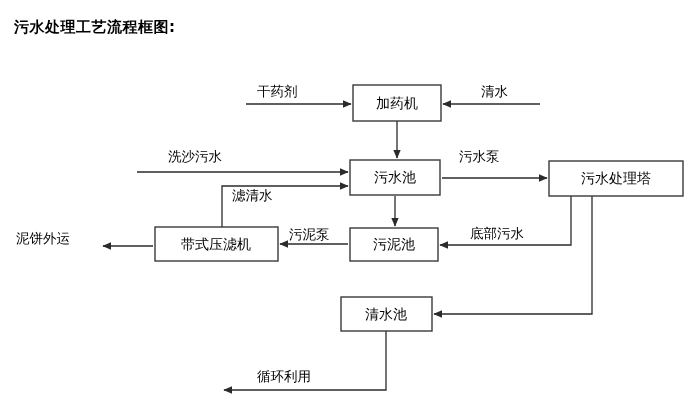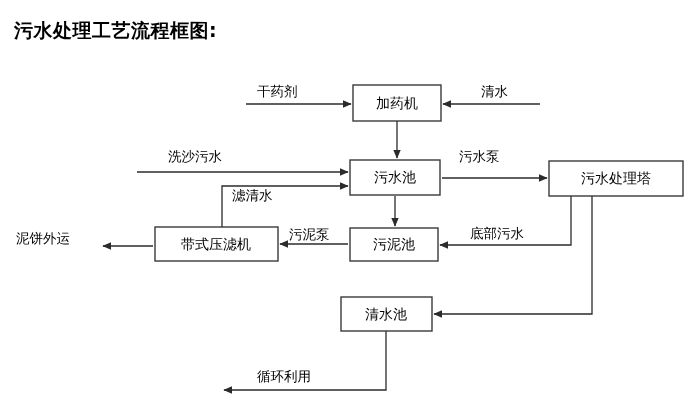--- a/index.html
+++ b/index.html
@@ -18,21 +18,21 @@
   #page {
     position: relative;
     width: 700px;
     height: 420px;
     background: #ffffff;
   }
   #title {
     position: absolute;
     left: 14px;
     top: 18px;
-    font-size: 19px;
+    font-size: 15px;
     font-weight: bold;
     letter-spacing: 0.5px;
     color: #000000;
     white-space: nowrap;
   }
   #flow {
     position: absolute;
     left: 0;
     top: 0;
     width: 700px;

